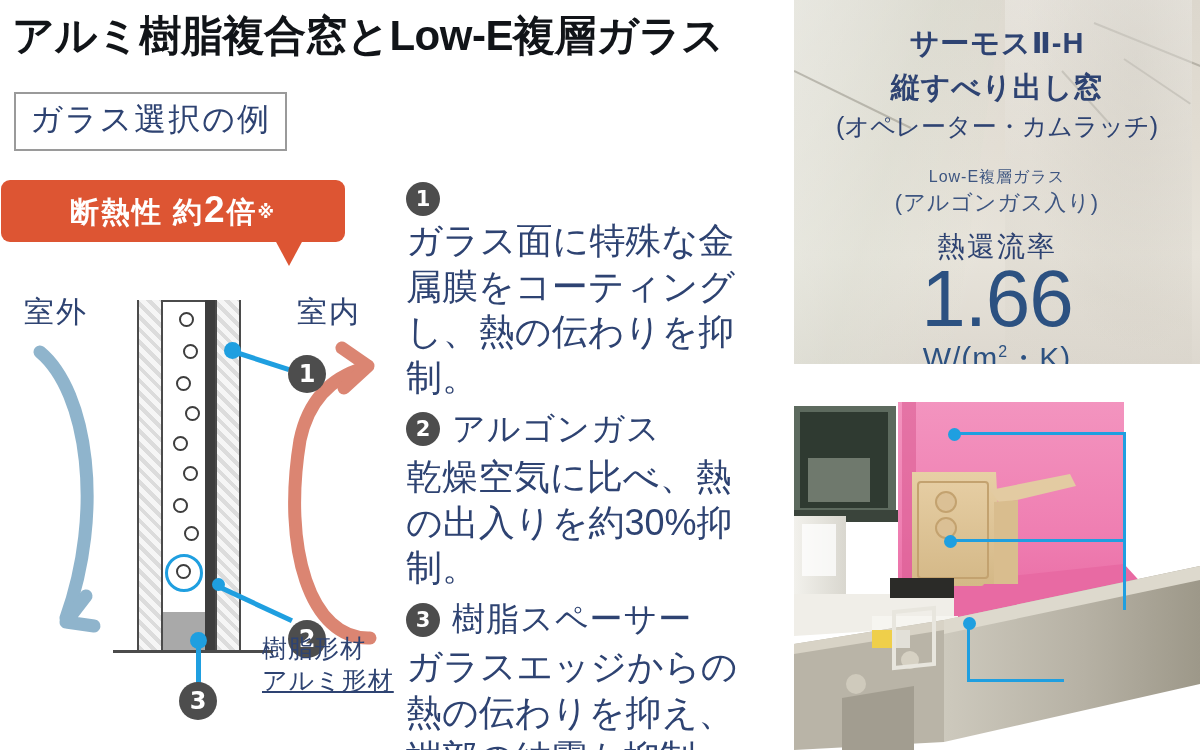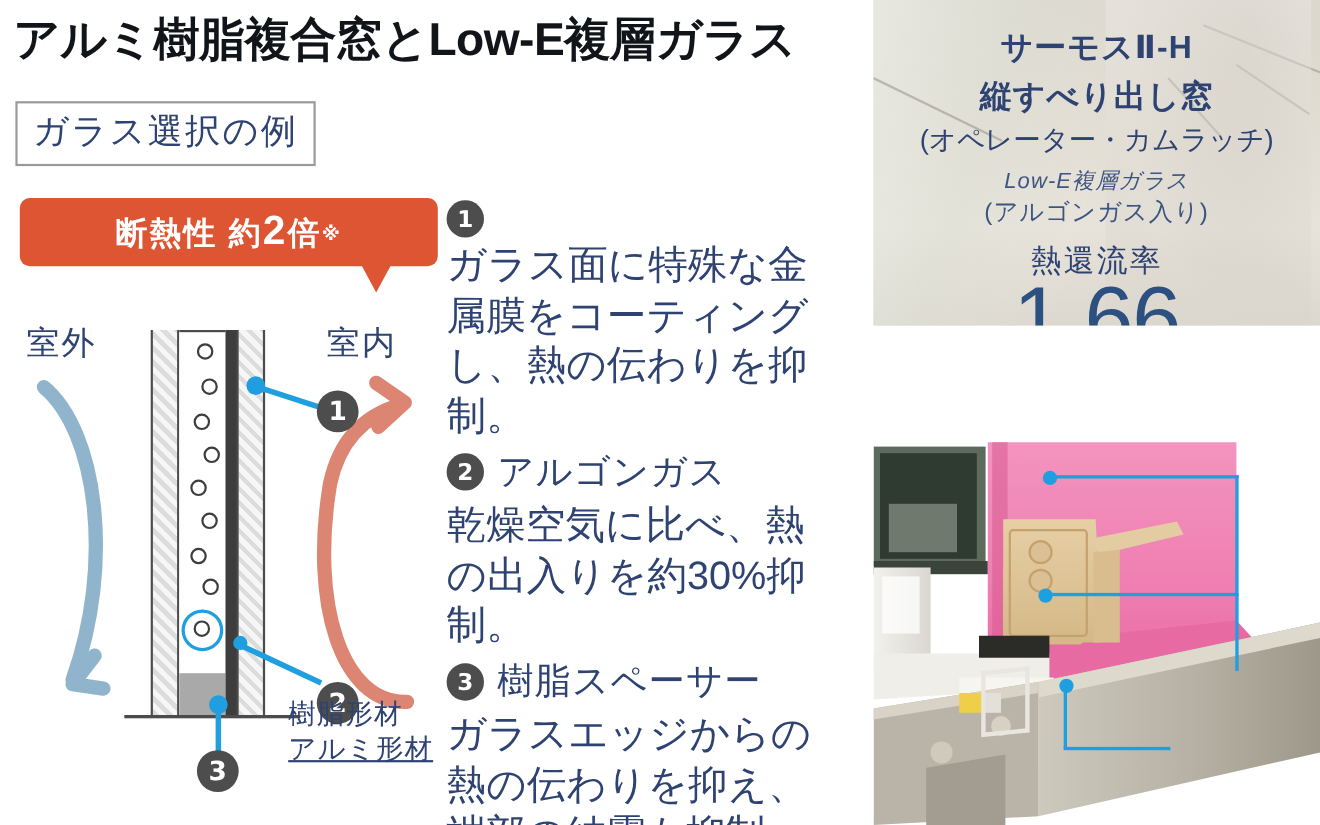--- a/index.html
+++ b/index.html
@@ -20,21 +20,21 @@
   .subtitle-box {
     position: absolute; left: 14px; top: 92px;
     border: 2px solid #9a9a9a; background: #fff;
     padding: 4px 14px 7px 14px;
   }
   .subtitle-box span {
     font-size: 32px; color: #2e4372; letter-spacing: 2px; font-family: Liberation Mono, monospace;
   }
 
   
-  .banner-wrap { position: absolute; left: 18px; top: 180px; width: 380px; }
+  .banner-wrap { position: absolute; left: 1px; top: 180px; width: 344px; }
   .banner {
     background: #dd5533; border-radius: 9px;
     height: 62px; display:flex; align-items:center; justify-content:center;
   }
   .banner-text {
     color:#fff; font-size: 29px; font-weight: 700; letter-spacing: 2px;
     white-space: nowrap;
   }
   .banner-text .big { font-size: 37px; }
   .banner-text .ref { font-size: 17px; vertical-align: 4px; }
@@ -121,21 +121,21 @@
     flex: 0 0 auto; font-family:"DejaVu Sans", sans-serif;
   }
   .desc-title { font-size: 33px; color: #2e4372; letter-spacing: 1px; white-space: nowrap; }
   .desc-body {
     font-size: 36px; color: #2e4372; line-height: 1.27; letter-spacing: 0px;
     margin-top: 2px;
   }
 
   
   .panel-top {
-    position:absolute; left: 794px; top: 0; width: 406px; height: 296px;
+    position:absolute; left: 794px; top: 0; width: 406px; height: 364px;
     overflow:hidden;
     background:
       linear-gradient(110deg, rgba(255,255,255,.25) 0%, rgba(255,255,255,0) 55%),
       linear-gradient(180deg, #dcd7cd 0%, #e2ddd3 40%, #e7e3da 70%, #ddd8cf 100%);
   }
   .panel-top::before {
     content:""; position:absolute; left:-10%; top:-5%; width: 55%; height: 115%;
     background: linear-gradient(100deg, rgba(236,238,232,.55), rgba(214,219,206,.35) 55%, rgba(255,255,255,0));
     transform: skewX(-8deg);
   }
@@ -151,21 +151,21 @@
   .panel-top-inner { position:absolute; inset:0; z-index: 5; text-align:center; }
   .pt-product {
     margin-top: 24px; font-size: 29px; font-weight: 700; color: #2e4372; letter-spacing: 1px;
   }
   .pt-type {
     margin-top: 4px; font-size: 29px; font-weight: 700; color: #2e4372; letter-spacing: 1px;
   }
   .pt-sub {
     margin-top: 2px; font-size: 25px; font-weight: 400; color: #2e4372; letter-spacing: 0px;
   }
-  .pt-glass { margin-top: 8px; font-size: 20px; color: #3d5580; letter-spacing: 1px; font-style: italic; }
+  .pt-glass { margin-top: 24px; font-size: 16px; color: #3d5580; letter-spacing: 1px; }
   .pt-gas   { margin-top: 0px; font-size: 22px; color: #3d5580; letter-spacing: 1px; }
   .pt-ulabel{ margin-top: 10px; font-size: 28px; color: #2e4372; letter-spacing: 2px; }
   .pt-uvalue{
     margin-top: -6px; font-size: 80px; font-weight: 400; color: #2c5181;
     line-height: 0.98; letter-spacing: -1px;
     font-family: "Liberation Sans", sans-serif;
   }
   .pt-unit  { margin-top: 0px; font-size: 30px; color: #2c5181; letter-spacing: 1px; }
   .pt-unit sup { font-size: 16px; }
 

